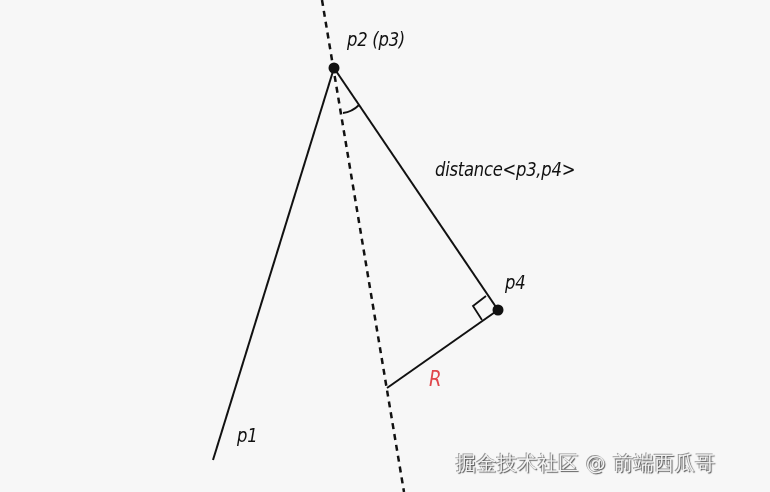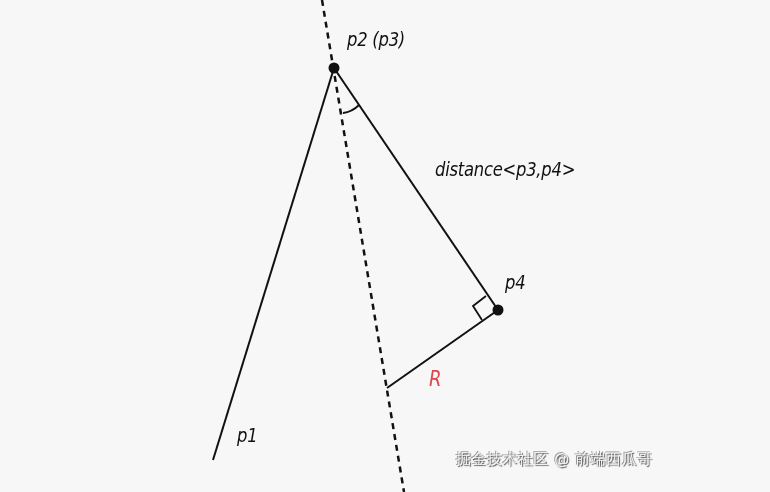--- a/index.html
+++ b/index.html
@@ -1,20 +1,20 @@
 <!DOCTYPE html>
 <html><head>
 <meta charset="utf-8">
 <style>
   html, body { margin:0; padding:0; }
   body { width:770px; height:492px; background:#f7f7f7; position:relative; overflow:hidden; }
   svg { position:absolute; left:0; top:0; }
   .lbl { position:absolute; font-family:"DejaVu Sans", sans-serif; font-style:italic; font-size:20px; color:#111; white-space:nowrap; transform:scaleX(0.82); transform-origin:left top; letter-spacing:-0.3px; }
   .lbl.r { color:#e0474c; font-size:22px; }
-  .wm { position:absolute; left:456px; top:450px; font-family:"DejaVu Sans", sans-serif; font-size:15px; color:#f2f2f2; text-shadow:1px 1px 1px #555, -1px -1px 0 #999; white-space:nowrap; letter-spacing:0.5px; }
+  .wm { position:absolute; left:456px; top:450px; font-family:"DejaVu Sans", sans-serif; font-size:20px; color:#f2f2f2; text-shadow:1px 1px 1px #555, -1px -1px 0 #999; white-space:nowrap; letter-spacing:0.5px; }
 </style>
 </head>
 <body>
 
 <svg width="770" height="492">
 
   <line x1="322" y1="0" x2="404" y2="492" stroke="#111" stroke-width="2.5" stroke-dasharray="6,5"></line>
 
   <line x1="213" y1="460" x2="334" y2="68" stroke="#111" stroke-width="2"></line>
 

